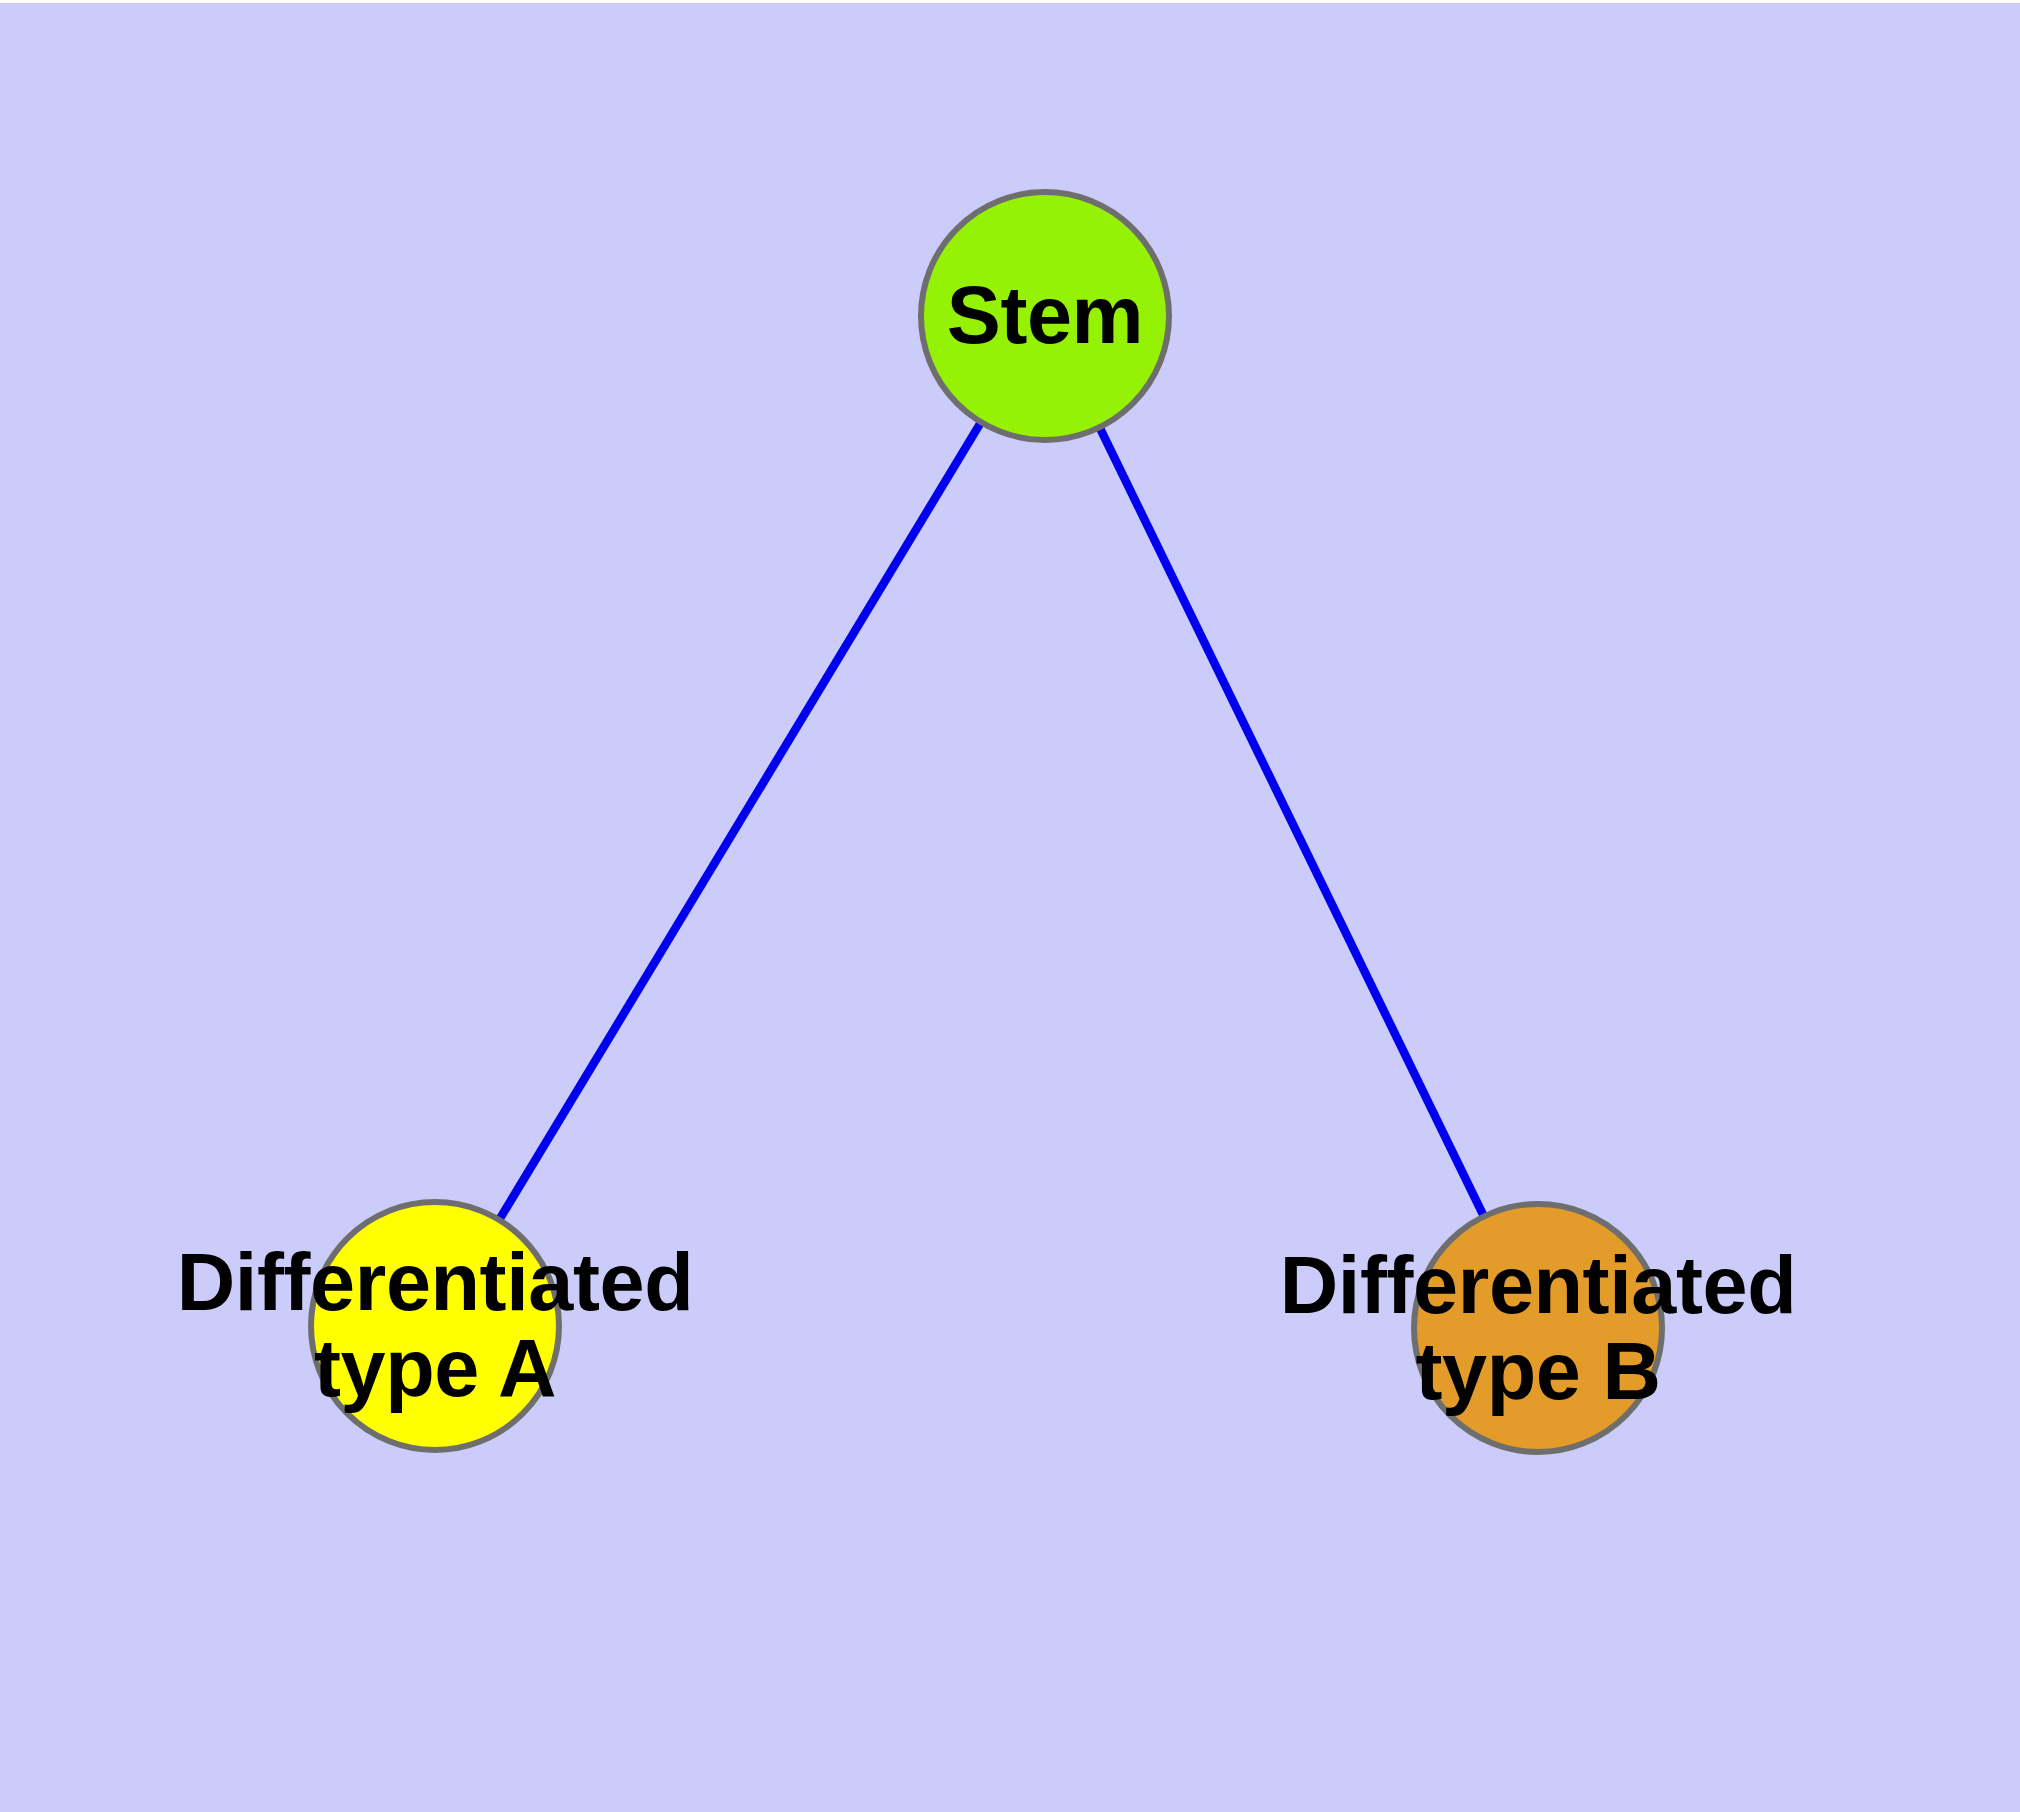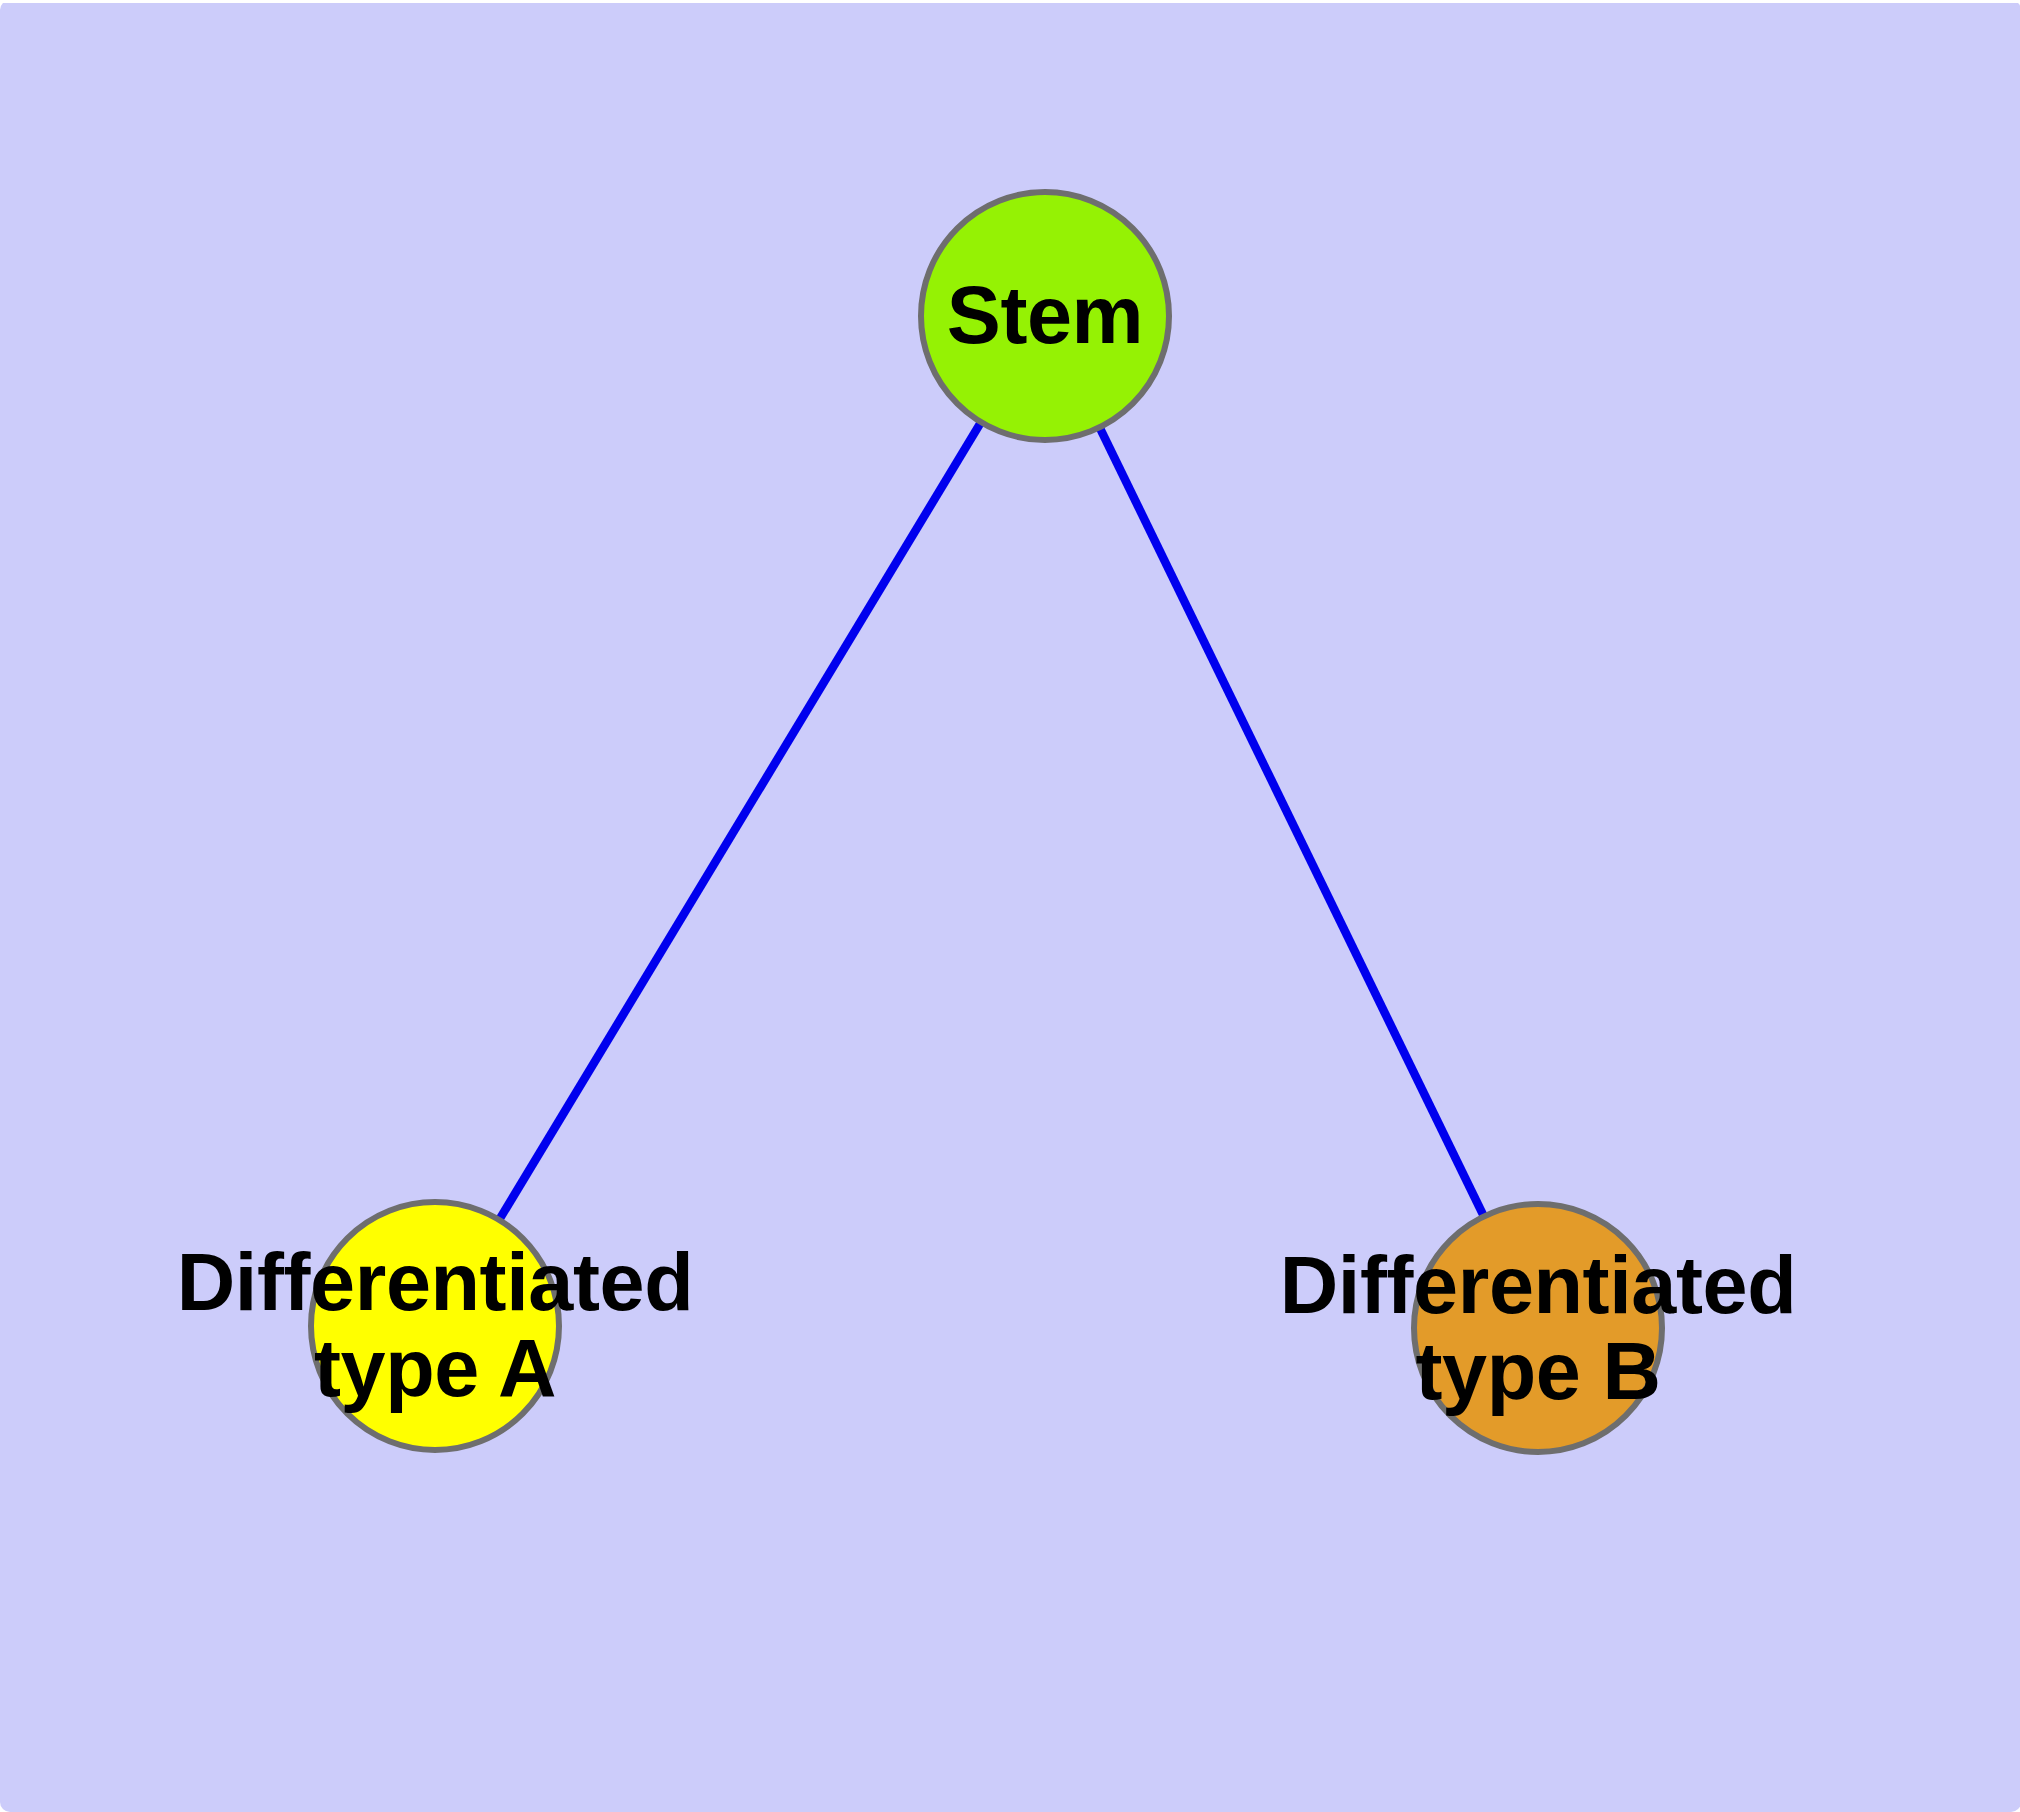--- a/index.html
+++ b/index.html
@@ -8,21 +8,20 @@
     padding: 0;
     background: #ffffff;
   }
   #canvas {
     position: relative;
     width: 2021px;
     height: 1812px;
     background: #ffffff;
     overflow: hidden;
     font-family: "Liberation Sans", sans-serif;
-    border-radius: 10px;
   }
   #plot-area {
     position: absolute;
     left: 0;
     top: 3.4px;
     width: 2021px;
     height: 1809px;
     background: #ccccfa;
   }
   #edge-layer {

